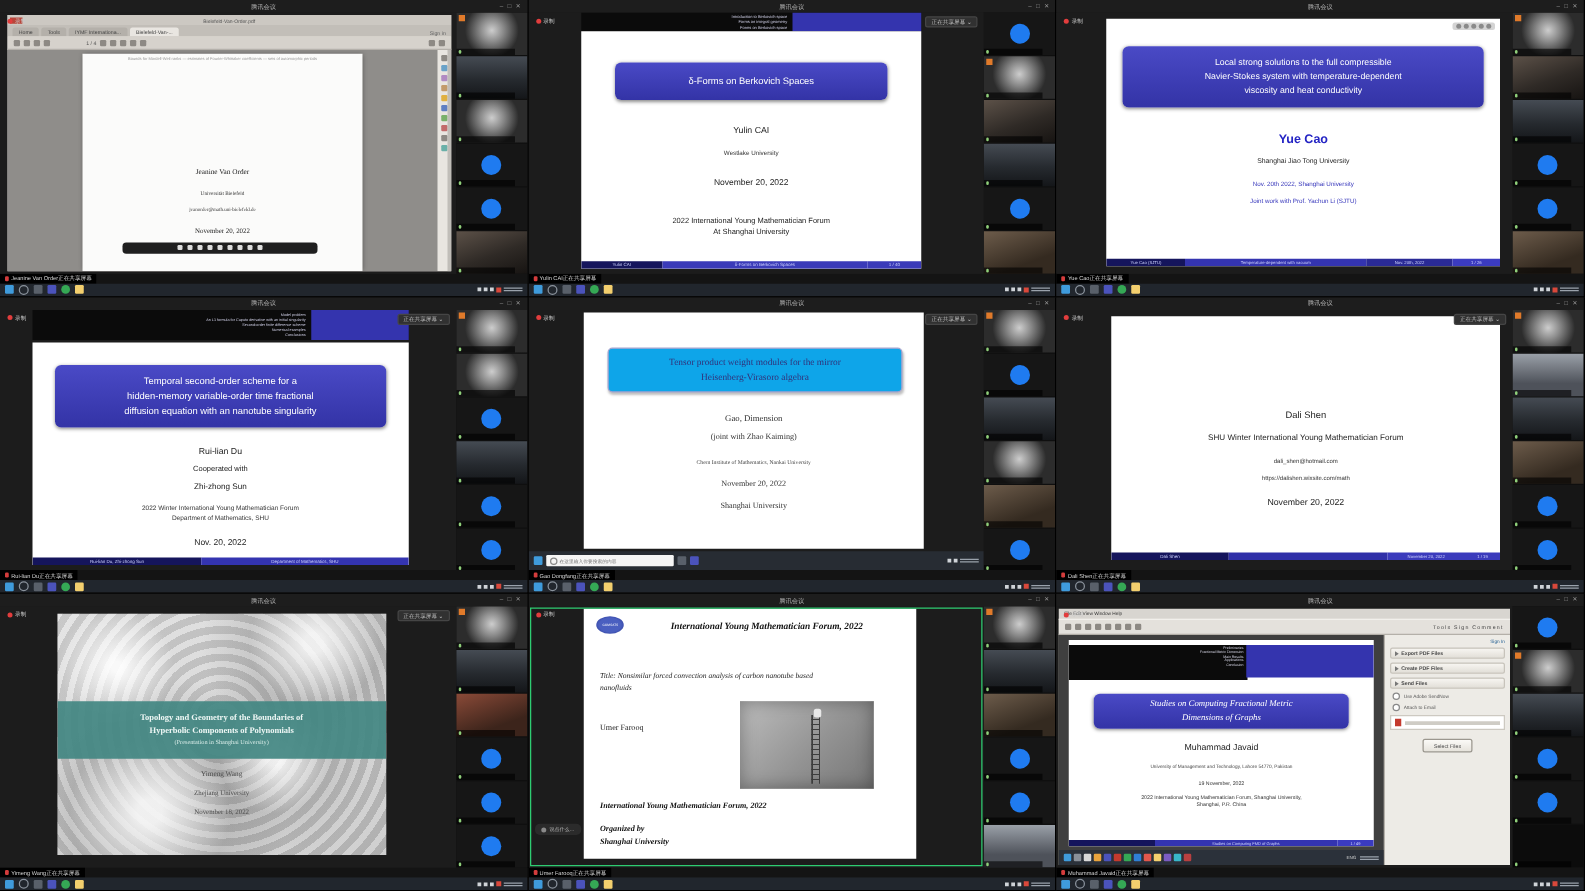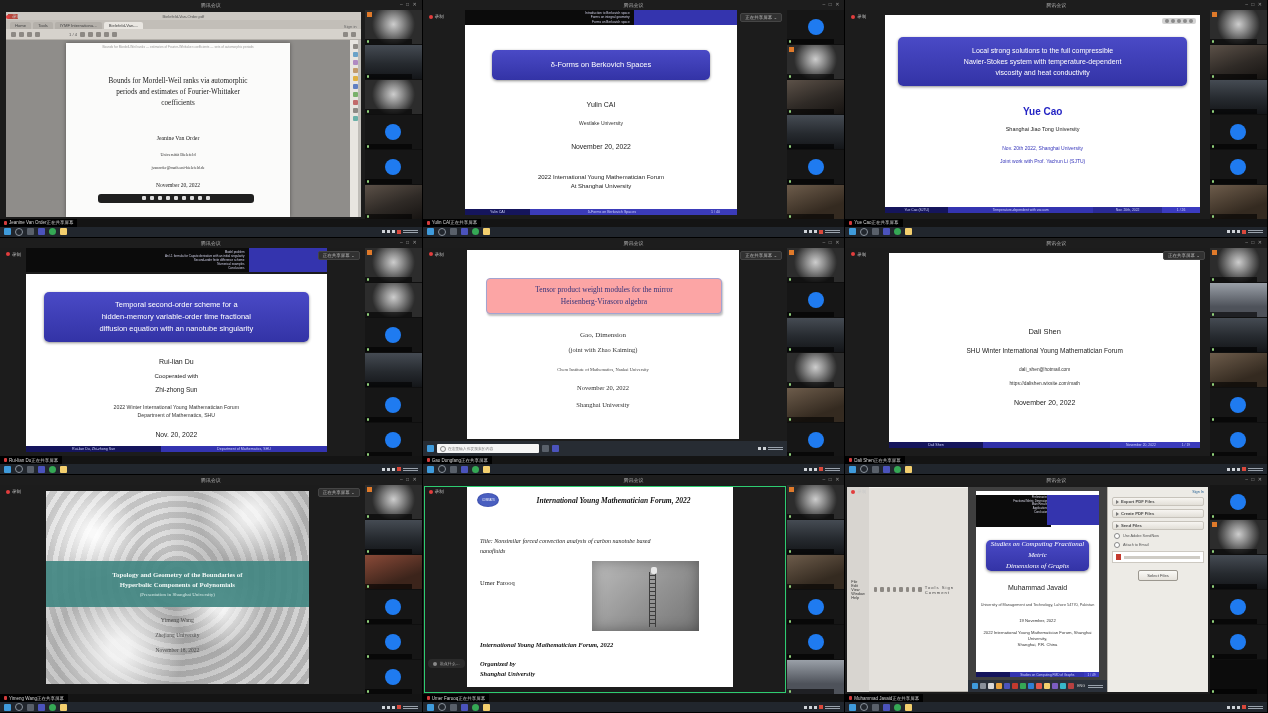--- a/index.html
+++ b/index.html
@@ -124,21 +124,21 @@
   .ladder{position:absolute;right:40%;top:16%;bottom:6%;width:7px;
     background:repeating-linear-gradient(180deg,rgba(0,0,0,0) 0 3px,#3d3d3d 3px 4px),
     linear-gradient(90deg,#3d3d3d 0 1px,rgba(0,0,0,0) 1px 6px,#3d3d3d 6px 7px)}
   .fig8{position:absolute;right:39%;top:8%;width:6px;height:7px;background:#e8e8e8;border-radius:2px}
   .chatpill{position:absolute;left:5px;bottom:26px;height:9px;background:rgba(45,45,45,.92);
     border-radius:4px;display:flex;align-items:center;gap:3px;padding:0 5px;z-index:6;
     font-size:4px;color:#bbb;white-space:nowrap}
   .cdot{width:4px;height:4px;border-radius:50%;background:#8a8a8a}
 
   
-  .p9chrome{position:absolute;inset:2px;background:#d8d5d0;display:flex;}
+  .p9chrome{position:absolute;inset:2px;background:#d8d5d0;display:flex;flex-direction:column}
   .p9menu{flex:0 0 8px;display:flex;align-items:center;font-size:3.8px;color:#333;padding:0 4px;gap:6px}
   .p9tools{flex:0 0 11px;background:#e4e1dc;border-top:1px solid #f2f0ec;border-bottom:1px solid #b4b0a9;
     display:flex;align-items:center;gap:3px;padding:0 5px}
   .p9links{margin-left:auto;font-size:4.2px;color:#444;letter-spacing:1px}
   .p9body{flex:1;display:flex;min-height:0}
   .p9doc{flex:1;background:#3f3f3f;position:relative;overflow:hidden}
   .p9side{flex:0 0 92px;background:#edebe6;border-left:1px solid #b5b1aa;padding:3px 4px;
     display:flex;flex-direction:column;gap:3px;font-size:4px;color:#444}
   .p9signin{text-align:right;color:#2a6496;font-size:3.8px}
   .p9hdr{background:linear-gradient(#f7f5f1,#e2dfd8);border:1px solid #c7c3bb;border-radius:2px;
@@ -196,23 +196,20 @@
           <i class="tico"></i>
           <i class="tico"></i>
           <i class="tico"></i>
           <i class="tico"></i>
           <i class="tico" style="margin-left:auto"></i>
           <i class="tico"></i>
         </div>
         <div class="p1doc">
           <div class="p1page">
             <div class="ab ctr" style="top:2px;font-size:3.2px;color:#999;white-space:nowrap;overflow:hidden">Bounds for Mordell-Weil ranks — estimates of Fourier-Whittaker coefficients — sets of automorphic periods</div>
-            <div class="ab ctr serif pre" style="top:19%;font-size:7.2px;color:#222;line-height:1.5">Bounds for Mordell-Weil ranks via automorphic
-periods and estimates of Fourier-Whittaker
-coefficients</div>
             <div class="ab ctr serif" style="top:53%;font-size:5.8px;color:#222">Jeanine Van Order</div>
             <div class="ab ctr serif" style="top:63%;font-size:4.2px;color:#333">Universität Bielefeld</div>
             <div class="ab ctr serif" style="top:70%;font-size:4px;color:#333">jvanorder@math.uni-bielefeld.de</div>
             <div class="ab ctr serif" style="top:80%;font-size:5.5px;color:#222">November 20, 2022</div>
             <div class="ab ctr serif" style="top:87%;font-size:5.2px;color:#b34d4d">International Young Mathematician Forum 2022 (Shanghai U)</div>
           </div>
           <div class="p1pill">
             <b></b>
             <b></b>
             <b></b>
@@ -595,21 +592,21 @@
 </div>
 
 <div class="cell">
   <div class="tbar">
     <span class="ttxt">腾讯会议</span>
     <span class="ctrls">–  □  ✕</span>
   </div>
   <div class="meet">
     <div class="stage">
       <div class="slide" style="top:2px;left:44px;right:48px;bottom:17px">
-        <div class="ab serif pre" style="top:15%;left:7%;width:86%;height:18%;background:#fca5a5;border:1px solid #a3a3cf;border-radius:4px;
+        <div class="ab serif pre" style="top:15%;left:7%;width:86%;height:18%;background:#0ea5e9;border:1px solid #a3a3cf;border-radius:4px;
              box-shadow:1px 2px 2px rgba(0,0,0,.25);color:#32327a;font-size:7.5px;line-height:1.6;display:flex;align-items:center;justify-content:center;text-align:center">Tensor product weight modules for the mirror
 Heisenberg-Virasoro algebra</div>
         <div class="ab ctr serif" style="top:43%;font-size:7px;color:#333">Gao, Dimension</div>
         <div class="ab ctr serif" style="top:51%;font-size:6.5px;color:#333">(joint with Zhao Kaiming)</div>
         <div class="ab ctr serif" style="top:62%;font-size:4.5px;color:#444">Chern Institute of Mathematics, Nankai University</div>
         <div class="ab ctr serif" style="top:71%;font-size:6.5px;color:#333">November 20, 2022</div>
         <div class="ab ctr serif" style="top:80%;font-size:6.5px;color:#333">Shanghai University</div>
       </div>
       <div class="w5task">
         <i class="ti start"></i>

